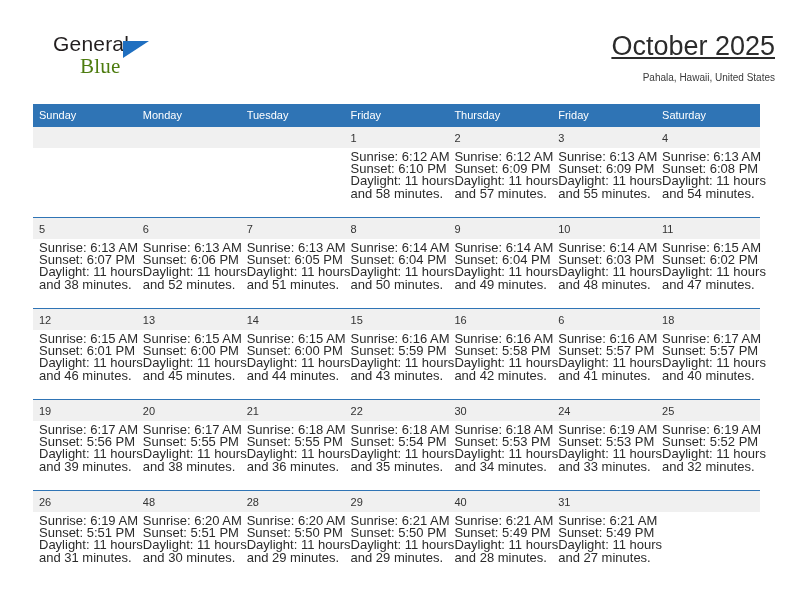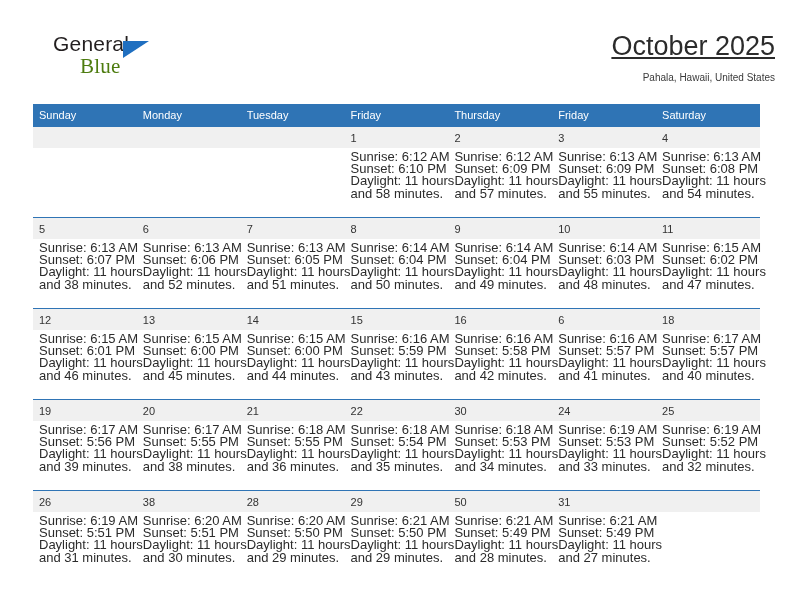--- a/index.html
+++ b/index.html
@@ -434,21 +434,21 @@
           <td>
             <div class="daynum">26</div>
             <div class="details">
               <div>Sunrise: 6:19 AM</div>
               <div>Sunset: 5:51 PM</div>
               <div>Daylight: 11 hours</div>
               <div>and 31 minutes.</div>
             </div>
           </td>
           <td>
-            <div class="daynum">38</div>
+            <div class="daynum">48</div>
             <div class="details">
               <div>Sunrise: 6:20 AM</div>
               <div>Sunset: 5:51 PM</div>
               <div>Daylight: 11 hours</div>
               <div>and 30 minutes.</div>
             </div>
           </td>
           <td>
             <div class="daynum">28</div>
             <div class="details">
@@ -461,21 +461,21 @@
           <td>
             <div class="daynum">29</div>
             <div class="details">
               <div>Sunrise: 6:21 AM</div>
               <div>Sunset: 5:50 PM</div>
               <div>Daylight: 11 hours</div>
               <div>and 29 minutes.</div>
             </div>
           </td>
           <td>
-            <div class="daynum">50</div>
+            <div class="daynum">40</div>
             <div class="details">
               <div>Sunrise: 6:21 AM</div>
               <div>Sunset: 5:49 PM</div>
               <div>Daylight: 11 hours</div>
               <div>and 28 minutes.</div>
             </div>
           </td>
           <td>
             <div class="daynum">31</div>
             <div class="details">

